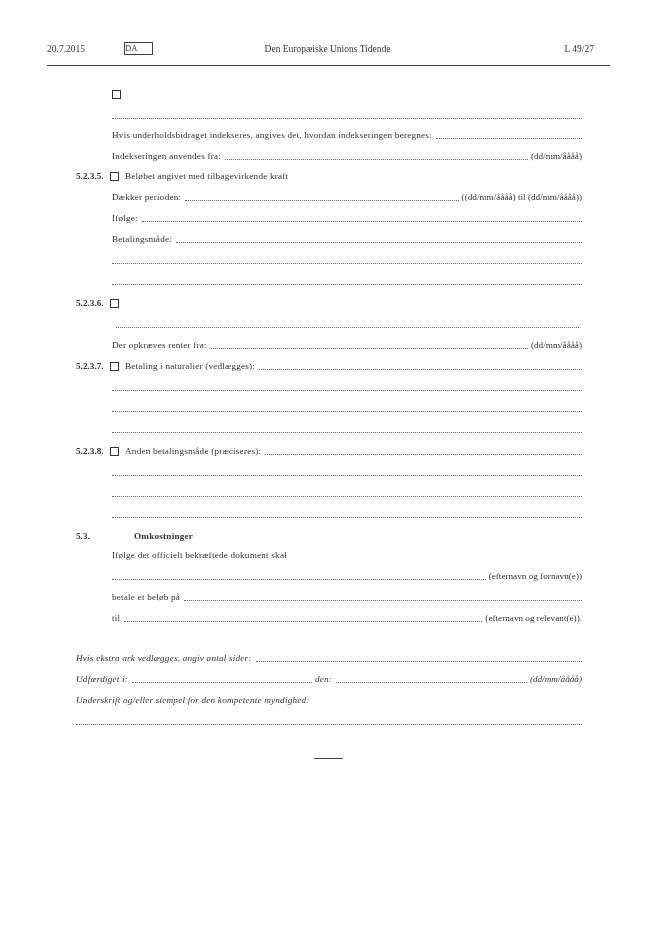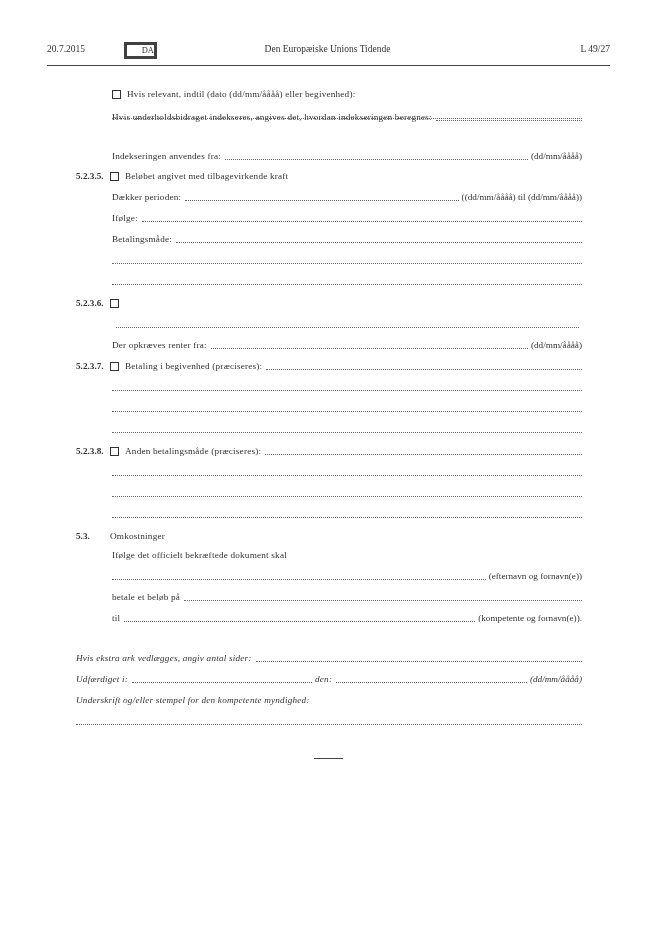--- a/index.html
+++ b/index.html
@@ -1,55 +1,54 @@
 <!DOCTYPE html>
 <html><head>
 <meta charset="utf-8">
 <style>
   html, body { margin:0; padding:0; background:#fff; }
   body { width:655px; height:926px; position:relative; overflow:hidden;
          font-family:"Liberation Serif", "DejaVu Serif", serif; color:#333; font-size:9.2px; }
   .hdr { position:absolute; top:44px; font-size:9.5px; color:#333; }
   .hdr-date { left:47px; }
-  .hdr-lang { left:124px; top:42px; width:27px; height:11px; border:3px solid #404040; text-align:right; line-height:11px; font-size:8.5px; }
+  .hdr-lang { left:124px; top:42px; width:27px; height:11px; border:1px solid #404040; text-align:left; line-height:11px; font-size:8.5px; }
   .hdr-title { left:0; width:655px; text-align:center; }
-  .hdr-page { right:45px; }
+  .hdr-page { right:61px; }
   .hdr-rule { position:absolute; left:47px; width:563px; top:65px; height:0; border-top:1px solid #444; }
 
   .row { position:absolute; height:14px; display:flex; align-items:flex-end; white-space:nowrap; line-height:12px; }
   .row.ind { left:112px; right:73px; }
   .row.num { left:76px; right:73px; }
   .row.foot { left:76px; right:73px; font-style:italic; }
   .sec-num { width:34px; flex:none;font-weight:bold; }
   .cb { display:inline-block; width:7px; height:7px; border:1px solid #333; margin-right:6px; flex:none; position:relative; top:-1px; }
   .lbl { flex:none; letter-spacing:0.2px; }
   .dots { flex:1 1 auto; border-bottom:1px dotted #666; margin:0 3px 2px 4px; height:0; min-width:20px; }
   .dots.full { margin-left:0; margin-right:0; }
   .suffix { flex:none;margin-top:32px; }
-  .bold { font-weight:normal; }
+  .bold { font-weight:bold;margin-left:24px; }
   .end-rule { position:absolute; left:314px; width:29px; top:758px; border-top:1px solid #444; }
 </style>
 </head>
 <body>
 
 <div class="hdr hdr-date">20.7.2015</div>
 <div class="hdr hdr-lang">DA</div>
 <div class="hdr hdr-title">Den Europæiske Unions Tidende</div>
 <div class="hdr hdr-page">L 49/27</div>
 <div class="hdr-rule"></div>
 
 <div class="row ind" style="top:86px">
   <span class="cb"></span>
-  <span class="lbl">Hvis relevant, indtil (dato (dd/mm/åååå) eller begivenhed):</span>
 </div>
 <div class="row ind" style="top:107px">
     <span class="dots full"></span>
   </div>
 
-<div class="row ind" style="top:109px">
+<div class="row ind" style="top:127px">
   <span class="lbl">Hvis underholdsbidraget indekseres, angives det, hvordan indekseringen beregnes:</span>
   <span class="dots" style="margin-right:0"></span>
 </div>
 <div class="row ind" style="top:148px">
   <span class="lbl">Indekseringen anvendes fra:</span>
   <span class="dots"></span>
   <span class="suffix">(dd/mm/åååå)</span>
 </div>
 
 <div class="row num" style="top:168px">
@@ -86,21 +85,21 @@
 </div>
 <div class="row ind" style="top:337px">
   <span class="lbl">Der opkræves renter fra:</span>
   <span class="dots"></span>
   <span class="suffix">(dd/mm/åååå)</span>
 </div>
 
 <div class="row num" style="top:358px">
   <span class="sec-num">5.2.3.7.</span>
   <span class="cb"></span>
-  <span class="lbl">Betaling i begivenhed (præciseres):</span>
+  <span class="lbl">Betaling i naturalier (vedlægges):</span>
   <span class="dots" style="margin-right:0"></span>
 </div>
 <div class="row ind" style="top:379px">
     <span class="dots full"></span>
   </div>
 <div class="row ind" style="top:400px">
     <span class="dots full"></span>
   </div>
 <div class="row ind" style="top:421px">
     <span class="dots full"></span>
@@ -133,21 +132,21 @@
   <span class="dots" style="margin-left:0"></span>
   <span class="suffix">(efternavn og fornavn(e))</span>
 </div>
 <div class="row ind" style="top:589px">
   <span class="lbl">betale et beløb på</span>
   <span class="dots" style="margin-right:0"></span>
 </div>
 <div class="row ind" style="top:610px">
   <span class="lbl">til</span>
   <span class="dots"></span>
-  <span class="suffix">(kompetente og fornavn(e)).</span>
+  <span class="suffix">(efternavn og relevant(e)).</span>
 </div>
 
 <div class="row foot" style="top:650px">
   <span class="lbl">Hvis ekstra ark vedlægges, angiv antal sider:</span>
   <span class="dots" style="margin-right:0"></span>
 </div>
 <div class="row foot" style="top:671px">
   <span class="lbl">Udfærdiget i:</span>
   <span class="dots" style="flex:0 0 180px"></span>
   <span class="lbl" style="margin-left:0">den:</span>

